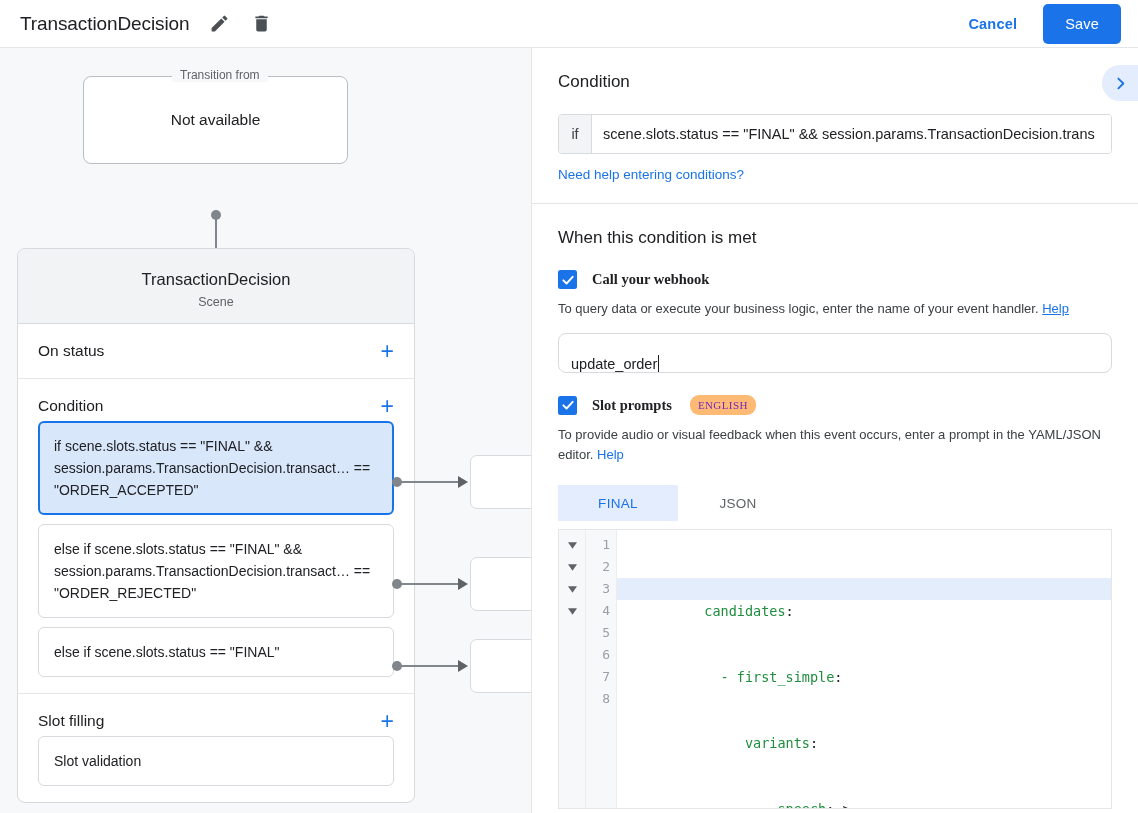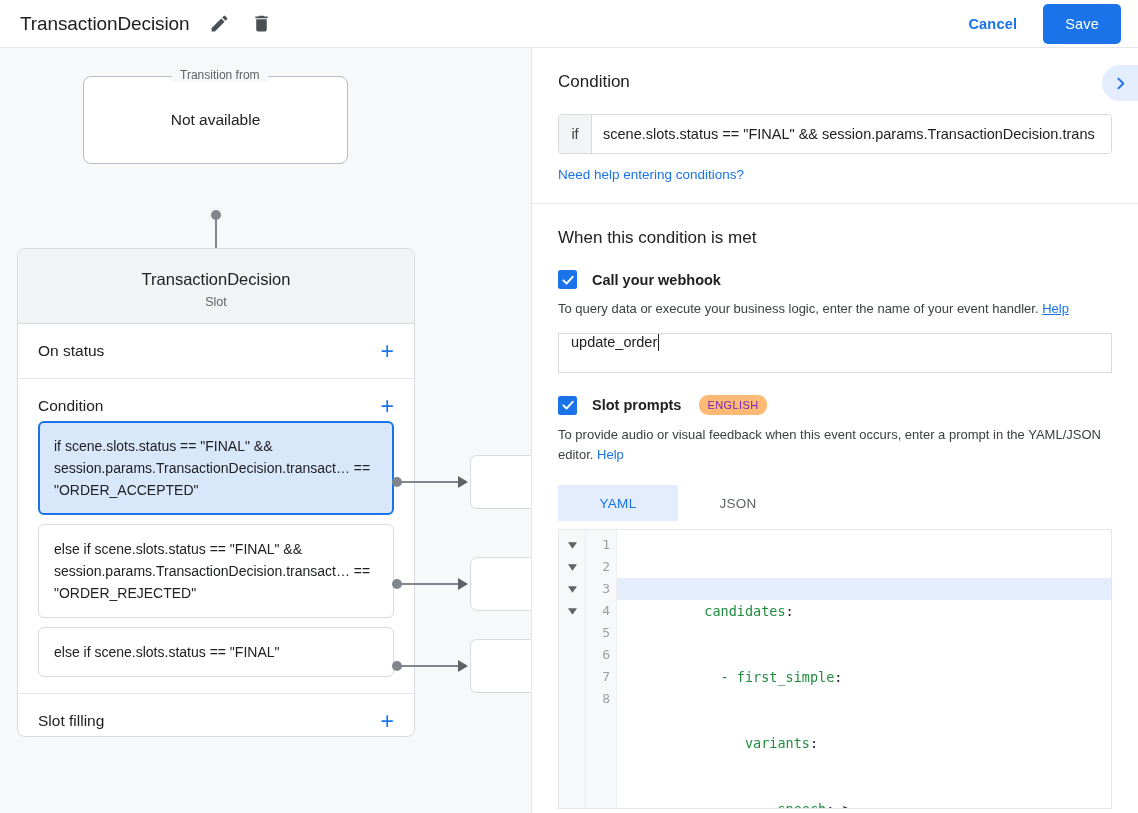--- a/index.html
+++ b/index.html
@@ -250,21 +250,21 @@
   #condition-help-link {
     display: inline-block;
     margin-top: 13px;
     font-size: 13.5px;
     color: #1a73e8;
     text-decoration: none;
     cursor: pointer;
   }
 
   #panel-section-met { padding: 24px 26px 0 26px; }
-  .check-row { display: flex; align-items: center; margin-top: 22px; }
+  .check-row { display: flex; align-items: center; margin-top: 22px; font-family: Liberation Serif, serif; }
   .checkbox {
     width: 19px; height: 19px;
     background: #1a73e8;
     border-radius: 2.5px;
     display: flex; align-items: center; justify-content: center;
     cursor: pointer;
     flex: 0 0 auto;
   }
   .check-label {
     margin-left: 15px;
@@ -287,26 +287,26 @@
     color: #3c4043;
     line-height: 20px;
   }
   .help-link { color: #1a73e8; text-decoration: underline; cursor: pointer; }
   .help-link.plain { text-decoration: none; }
 
   #webhook-input {
     margin-top: 14px;
     width: 100%; height: 40px;
     border: 1px solid #d7dade;
-    border-radius: 0;
+    border-radius: 8px;
     padding: 0 12px;
     font-family: inherit;
     font-size: 14.5px;
     color: #202124;
-    display: flex; align-items: flex-start;
+    display: flex; align-items: flex-end;
     position: relative;
   }
   #webhook-caret {
     width: 1px; height: 17px;
     background: #202124;
     margin-left: 1px;
   }
 
   #editor-tabs { display: flex; margin-top: 20px; }
   .editor-tab {
@@ -402,21 +402,21 @@
     </div>
     <span id="transition-from-legend" class="fieldset-legend" style="top:20px;left:172px;">Transition from</span>
 
     <div id="connector-dot"></div>
     <div id="connector-line"></div>
     <div id="connector-arrow"></div>
 
     <div id="scene-card">
       <div id="scene-header">
         <div id="scene-title">TransactionDecision</div>
-        <div id="scene-subtitle">Slot</div>
+        <div id="scene-subtitle">Scene</div>
       </div>
 
       <div class="section">
         <div class="section-head">
           <span class="section-title">On status</span>
           <span class="section-add">+</span>
         </div>
         <div class="section-body" style="padding-bottom:12px;"></div>
       </div>
 
@@ -429,20 +429,23 @@
           <div class="cond-card selected">if scene.slots.status == "FINAL" &amp;&amp; session.params.TransactionDecision.transact… == "ORDER_ACCEPTED"</div>
           <div class="cond-card">else if scene.slots.status == "FINAL" &amp;&amp; session.params.TransactionDecision.transact… == "ORDER_REJECTED"</div>
           <div class="cond-card">else if scene.slots.status == "FINAL"</div>
         </div>
       </div>
 
       <div class="section">
         <div class="section-head">
           <span class="section-title">Slot filling</span>
           <span class="section-add">+</span>
+        </div>
+        <div class="section-body">
+          <div class="cond-card">Slot validation</div>
         </div>
       </div>
     </div>
 
     <div class="out-dot" style="left:392px; top:429px;"></div>
     <div class="out-line" style="left:397px; top:433px; width:63px;"></div>
     <div class="out-arrow" style="left:458px; top:428px;"></div>
     <div class="target-box" style="left:470px; top:407px;"></div>
 
     <div class="out-dot" style="left:392px; top:531px;"></div>
@@ -507,21 +510,21 @@
       <span class="check-label">Slot prompts</span>
       <span id="english-badge">ENGLISH</span>
     </div>
 
     <div class="help-text" style="max-width:560px;">
       <span>To provide audio or visual feedback when this event occurs, enter a prompt in the YAML/JSON editor.</span>
       <a class="help-link plain">Help</a>
     </div>
 
     <div id="editor-tabs">
-      <div class="editor-tab active">YAML</div>
+      <div class="editor-tab active">FINAL</div>
       <div class="editor-tab">JSON</div>
     </div>
 
     <div id="code-editor">
       <div id="fold-gutter">
         <div class="fold-caret">
           <svg width="9" height="7" viewBox="0 0 10 7" fill="#5f6368">
               <polygon points="0,0 10,0 5,7"></polygon>
             </svg>
         </div>

